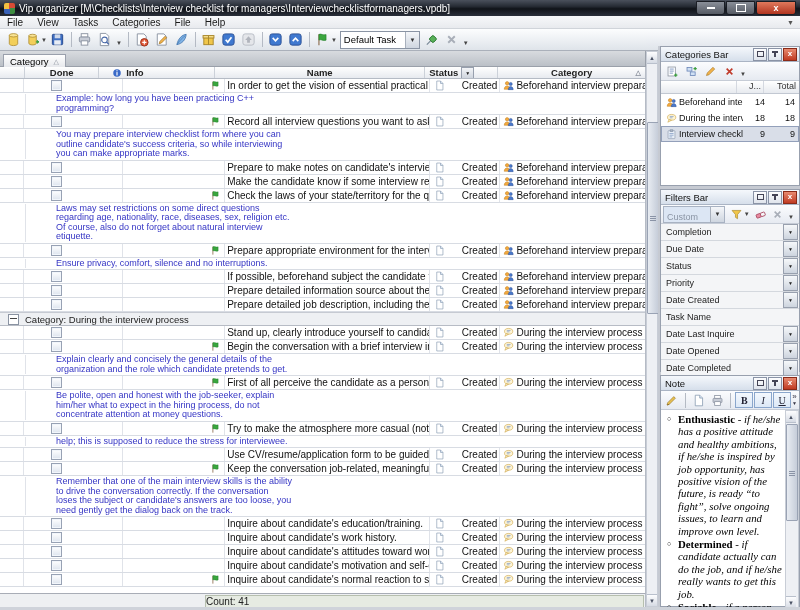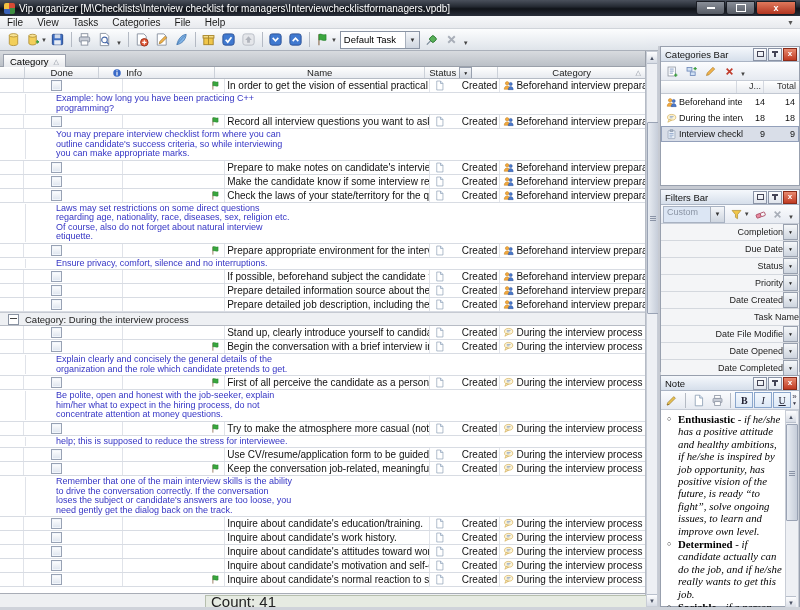--- a/index.html
+++ b/index.html
@@ -43,21 +43,21 @@
 
   
   #groupbar{left:0;top:51px;width:646px;height:16px;background:linear-gradient(#d8dbdf,#bbc0c7);
     border-bottom:1px solid #9aa0aa;border-right:1px solid #9aa0aa;}
   #grouptab{display:inline-flex;align-items:center;gap:5px;height:13px;margin:2px 0 0 3px;padding:0 6px;
     background:linear-gradient(#ffffff,#e5e7eb);border:1px solid #9aa0ac;border-bottom:none;font-size:9.5px;}
   .sortglyph{font-size:7px;color:#8a909c;}
 
   #colheader{left:0;top:67px;width:646px;height:12px;display:flex;font-size:9.5px;color:#222;
     background:linear-gradient(#ffffff,#e7eaef);border-bottom:1px solid #b5bbc5;border-right:1px solid #b5bbc5;}
-  .hc{border-right:1px solid #ccd1d9;display:flex;align-items:center;overflow:hidden;}
+  .hc{border-right:1px solid #ccd1d9;display:flex;align-items:center;overflow:hidden;font-weight:bold;}
   .hc:last-child{border-right:none;}
   .hc.c0{width:25px;}
   .hc.c1{width:75px;justify-content:center;}
   .hc.c2{width:105px;padding-left:13px;gap:4px;}
   .hc.c3{width:215px;justify-content:center;}
   .hc.c4{width:70px;padding-left:4px;gap:3px;}
   .hc.c5{width:151px;justify-content:center;position:relative;}
   .hc .icn svg{width:10px;height:10px;}
   .filterbtn{width:11px;height:10px;border:1px solid #98a0ae;background:linear-gradient(#f2f4f7,#cfd5de);
     font-size:5px;color:#222;display:inline-flex;align-items:center;justify-content:center;}
@@ -82,21 +82,21 @@
   .nrow .ntxt{padding-left:30px;color:#3535c4;font-size:9px;}
   .nrow .ntxt div{height:9.5px;line-height:9.5px;white-space:nowrap;}
   .grow{height:12px;background:#eef0f3;border-bottom:1px solid #b7bcc5;border-top:1px solid #c6cad2;
     display:flex;align-items:center;font-size:9.5px;color:#222;gap:6px;padding-left:8px;}
   .collapsebox{width:9px;height:9px;border:1px solid #8a93a2;background:#fff;position:relative;flex:0 0 auto;}
   .collapsebox::after{content:"";position:absolute;left:1px;right:1px;top:3px;height:1px;background:#444;}
 
   #listfooter{left:0;top:593px;width:646px;height:14px;background:#eef0f2;border-top:1px solid #a8adb6;
     border-right:1px solid #b5bbc5;}
   #countbox{position:absolute;left:205px;top:1px;width:437px;height:11px;background:#e6ebe2;
-    border:1px solid #b6bfae;font-size:15px;line-height:11px;padding-left:5px;color:#222;}
+    border:1px solid #b6bfae;font-size:10px;line-height:11px;color:#222;}
 
   
   .vscroll{width:12px;background:#eef0f4;border:1px solid #c8cdd6;}
   #main-vscroll{left:646px;top:51px;height:556px;}
   .sbtn{width:10px;height:11px;margin:0;background:linear-gradient(#fdfdfe,#d6dbe4);
     border-bottom:1px solid #b9c0cc;color:#4a5264;font-size:6px;display:flex;align-items:center;justify-content:center;}
   .sbtn.bottom{position:absolute;bottom:0;left:0;border-top:1px solid #b9c0cc;border-bottom:none;}
   .sthumb{position:absolute;left:0;width:10px;background:linear-gradient(90deg,#e8ecf2,#c6cdd9);
     border:1px solid #9aa3b4;border-radius:1px;}
   .sthumb::after{content:"";position:absolute;left:2px;right:2px;top:50%;height:1px;background:#8a93a6;
@@ -130,26 +130,26 @@
   #cat-colhdr .j{width:24px;text-align:right;border-right:1px solid #d4d8e0;padding-right:2px;}
   #cat-colhdr .t{width:32px;text-align:right;padding-right:3px;}
   .crow{height:14px;display:flex;align-items:center;font-size:9px;color:#111;padding-left:4px;border:1px solid transparent;}
   .crow .icn{margin-right:2px;}
   .crow .icn svg{width:11px;height:11px;}
   .crow .lbl{flex:1;white-space:nowrap;overflow:hidden;}
   .crow .j{width:22px;text-align:right;flex:0 0 auto;}
   .crow .t{width:30px;text-align:right;padding-right:3px;flex:0 0 auto;}
   .crow.sel{background:#d9dee8;border:1px solid #93a0ba;}
 
-  #filter-combo{display:flex;align-items:flex-start;height:15px;border:1px solid #a8b2c2;background:#dce6f4;
+  #filter-combo{display:flex;align-items:flex-end;height:15px;border:1px solid #a8b2c2;background:#dce6f4;
     color:#8a94a4;font-size:9px;margin-right:2px;}
   #filter-combo .val{width:40px;padding:0 3px;}
   .frow{height:16px;display:flex;align-items:center;font-size:9px;color:#222;
     border-bottom:1px solid #d4d8de;background:#f4f5f7;padding-left:5px;}
-  .frow .lbl{flex:1;white-space:nowrap;overflow:hidden;text-align:right;}
+  .frow .lbl{flex:1;white-space:nowrap;overflow:hidden;}
   .fbtn{width:13px;height:14px;margin-right:1px;border:1px solid #98a0ae;
     background:linear-gradient(#f6f8fa,#cdd4de);font-size:5px;color:#222;
     display:flex;align-items:center;justify-content:center;}
 
   .biu{width:16px;height:14px;border:1px solid #8aa6cc;background:linear-gradient(#f4f8fd,#dce8f6);
     font-family:"Liberation Serif",serif;font-size:10px;color:#223;display:flex;align-items:center;justify-content:center;}
   #note-ovf{margin-left:auto;font-size:8px;color:#334;display:flex;flex-direction:column;align-items:center;line-height:6px;}
   #note-body{display:flex;height:197px;overflow:hidden;}
   #note-content{flex:1;overflow:hidden;padding:3px 2px 0 6px;font-family:"Liberation Serif",serif;
     font-size:10.8px;line-height:12.4px;color:#000;}
@@ -1225,21 +1225,21 @@
           <span class="fbtn">▼</span>
         </div>
         <div class="frow">
           <span class="lbl">Date Created</span>
           <span class="fbtn">▼</span>
         </div>
         <div class="frow">
           <span class="lbl">Task Name</span>
         </div>
         <div class="frow">
-          <span class="lbl">Date File Modifie</span>
+          <span class="lbl">Date Last Inquire</span>
           <span class="fbtn">▼</span>
         </div>
         <div class="frow">
           <span class="lbl">Date Opened</span>
           <span class="fbtn">▼</span>
         </div>
         <div class="frow">
           <span class="lbl">Date Completed</span>
           <span class="fbtn">▼</span>
         </div>

